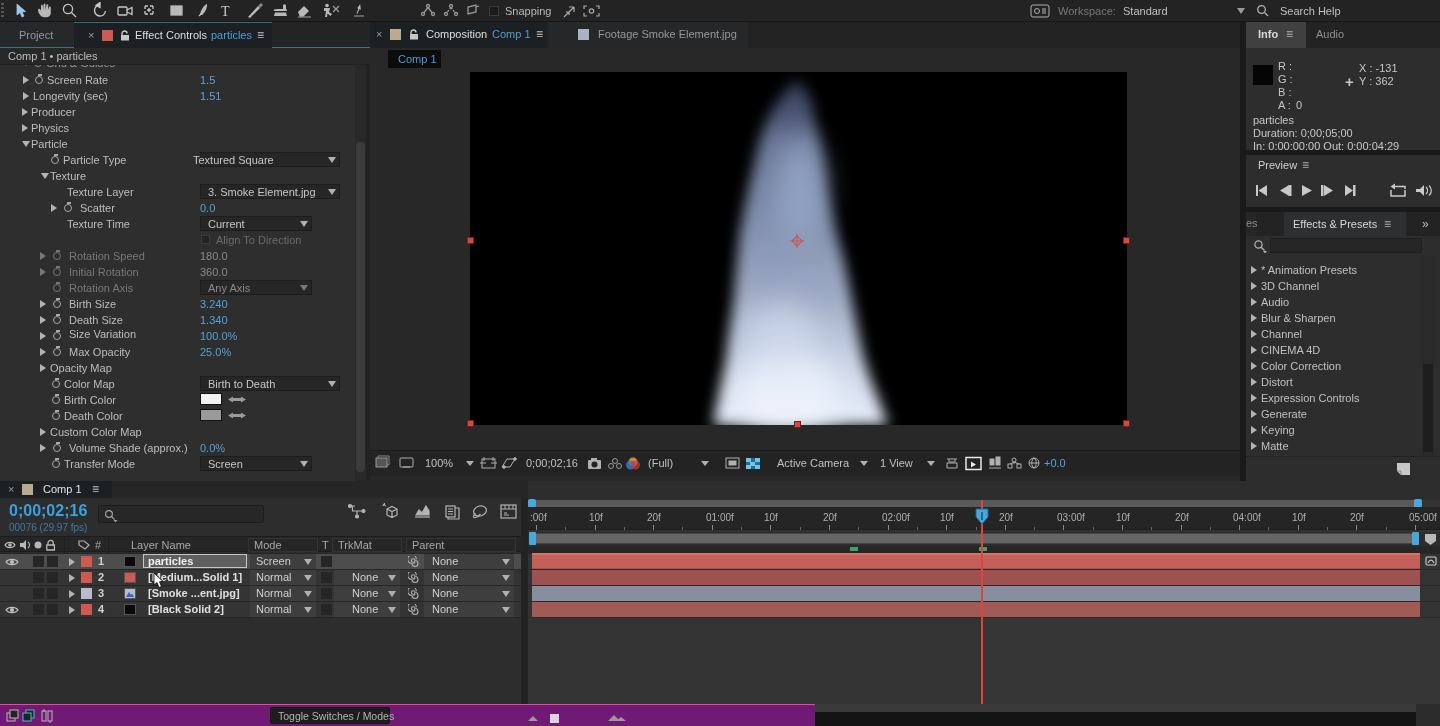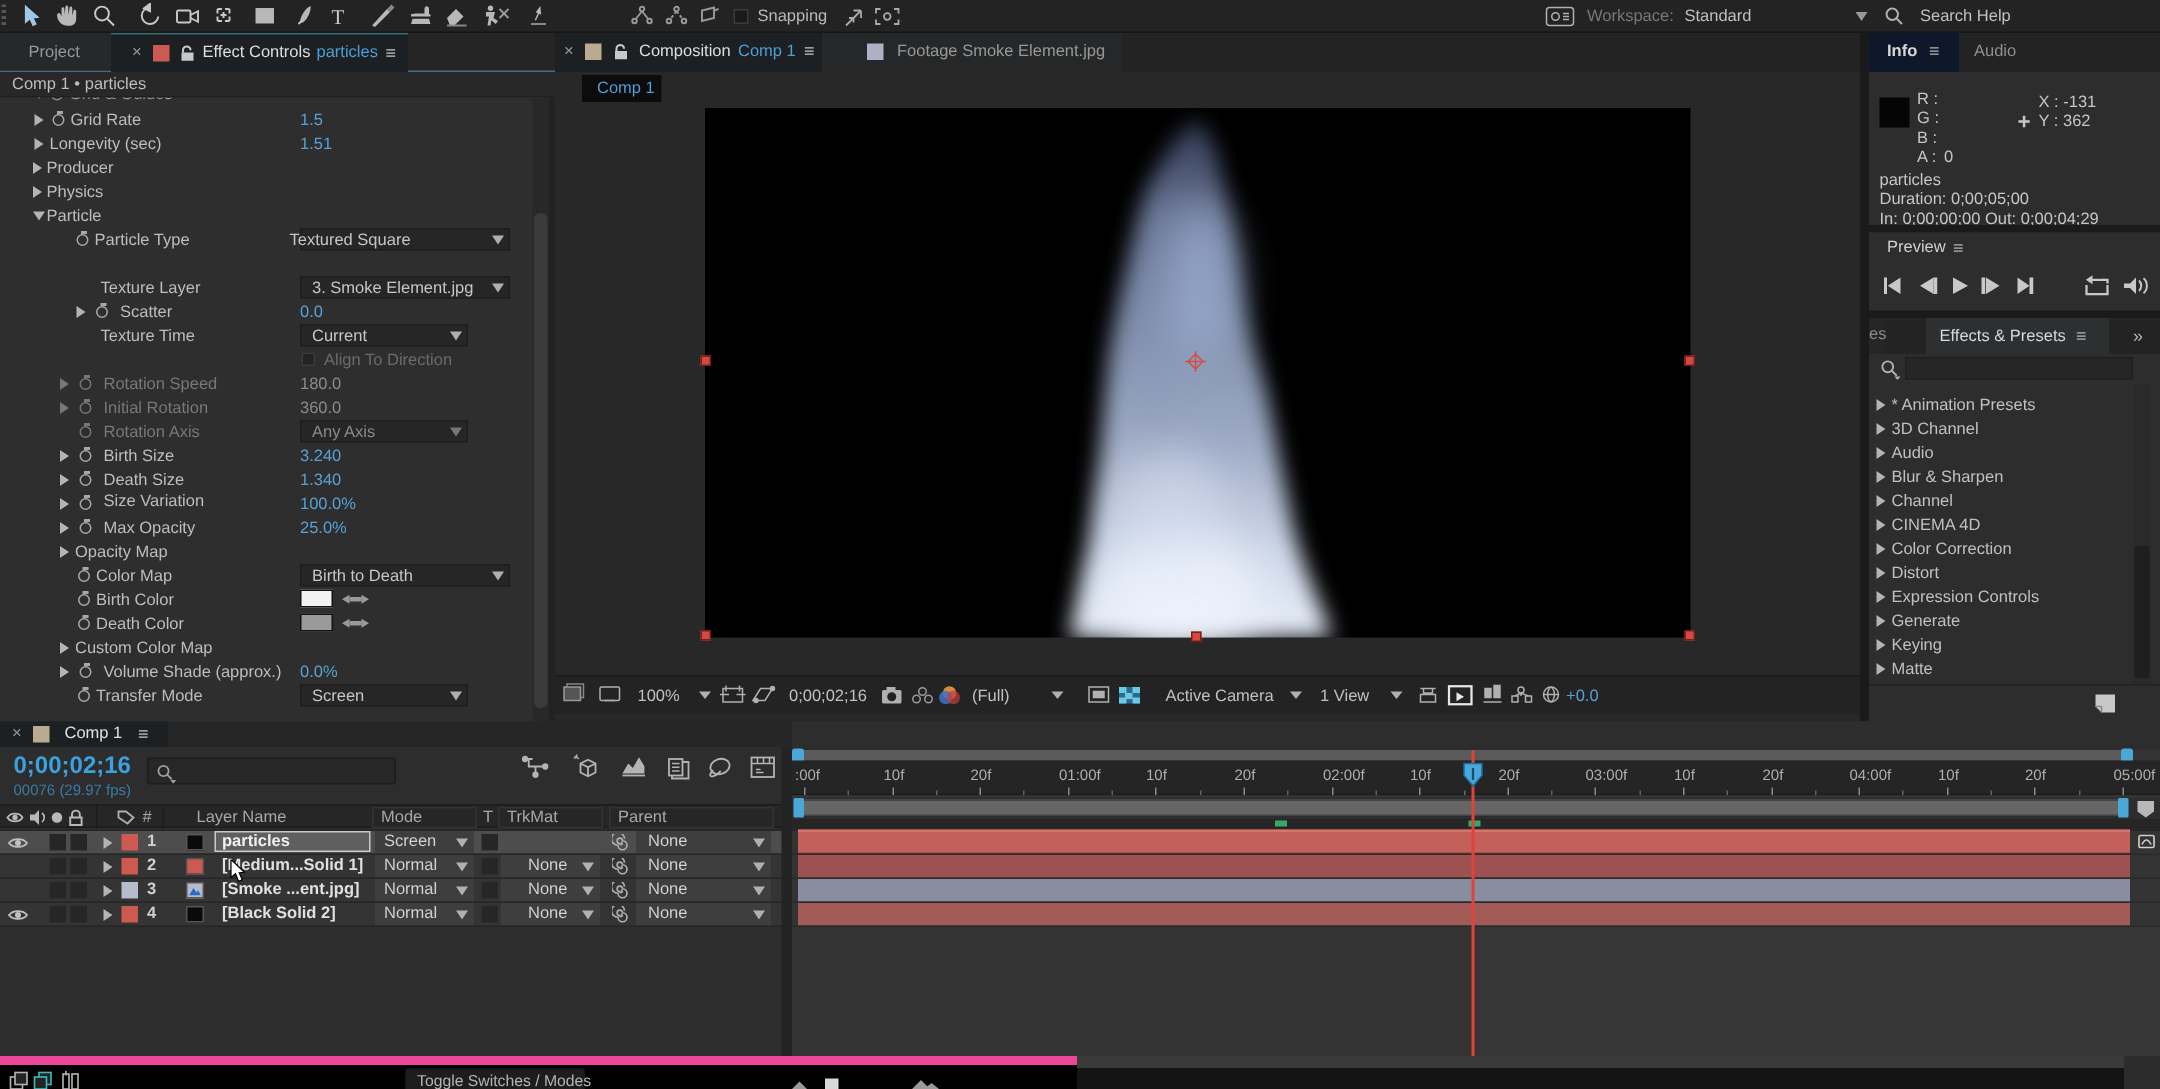--- a/index.html
+++ b/index.html
@@ -105,21 +105,21 @@
 <div class="a" style="left:0;top:43px;width:370px;height:416px;background:#2e2e2e;overflow:hidden">
 <div class="a" style="left:0;top:-10px;width:354px;height:16px">
         <span class="a" style="left:22px;top:5px;width:0;height:0;border-left:4px solid transparent;border-right:4px solid transparent;border-top:6px solid #8a8a8a"></span>
         <span class="a" style="left:34px;top:4px;width:8px;height:8px;border:1px solid #888;border-radius:50%"></span>
         <span class="a" style="left:46px;top:2px;color:#9a9a9a;white-space:nowrap">Grid &amp; Guides</span>
       </div>
       <div class="a" style="left:0;top:7px;width:354px;height:16px">
         <span class="a" style="left:23px;top:4px;width:0;height:0;border-top:4px solid transparent;border-bottom:4px solid transparent;border-left:6px solid #b4b4b4"></span>
         <span class="a" style="left:35px;top:4px;width:8px;height:8px;border:1px solid #a8a8a8;border-radius:50%"></span>
         <span class="a" style="left:38px;top:2px;width:4px;height:2px;background:#a8a8a8"></span>
-        <span class="a" style="left:47px;top:2px;color:#bdbdbd;white-space:nowrap">Grid Rate</span>
+        <span class="a" style="left:47px;top:2px;color:#bdbdbd;white-space:nowrap">Screen Rate</span>
         <span class="a" style="left:200px;top:2px;color:#58a0d3">1.5</span>
       </div>
       <div class="a" style="left:0;top:23px;width:354px;height:16px">
         <span class="a" style="left:23px;top:4px;width:0;height:0;border-top:4px solid transparent;border-bottom:4px solid transparent;border-left:6px solid #b4b4b4"></span>
         <span class="a" style="left:33px;top:2px;color:#bdbdbd;white-space:nowrap">Longevity (sec)</span>
         <span class="a" style="left:200px;top:2px;color:#58a0d3">1.51</span>
       </div>
       <div class="a" style="left:0;top:39px;width:354px;height:16px">
         <span class="a" style="left:22px;top:4px;width:0;height:0;border-top:4px solid transparent;border-bottom:4px solid transparent;border-left:6px solid #b4b4b4"></span>
         <span class="a" style="left:31px;top:2px;color:#bdbdbd;white-space:nowrap">Producer</span>
@@ -132,20 +132,24 @@
         <span class="a" style="left:22px;top:5px;width:0;height:0;border-left:4px solid transparent;border-right:4px solid transparent;border-top:6px solid #b4b4b4"></span>
         <span class="a" style="left:31px;top:2px;color:#bdbdbd;white-space:nowrap">Particle</span>
       </div>
       <div class="a" style="left:0;top:87px;width:354px;height:16px">
         <span class="a" style="left:51px;top:4px;width:8px;height:8px;border:1px solid #a8a8a8;border-radius:50%"></span>
         <span class="a" style="left:54px;top:2px;width:4px;height:2px;background:#a8a8a8"></span>
         <span class="a" style="left:63px;top:2px;color:#bdbdbd;white-space:nowrap">Particle Type</span>
         <span class="a" style="left:200px;top:0px;width:140px;height:15px;background:#262626;border:1px solid #1d1d1d"></span>
         <span class="a" style="left:193px;top:2px;color:#c6c6c6;white-space:nowrap">Textured Square</span>
         <span class="a" style="left:328px;top:5px;width:0;height:0;border-left:4px solid transparent;border-right:4px solid transparent;border-top:6px solid #b0b0b0"></span>
+      </div>
+      <div class="a" style="left:0;top:103px;width:354px;height:16px">
+        <span class="a" style="left:41px;top:5px;width:0;height:0;border-left:4px solid transparent;border-right:4px solid transparent;border-top:6px solid #b4b4b4"></span>
+        <span class="a" style="left:50px;top:2px;color:#bdbdbd;white-space:nowrap">Texture</span>
       </div>
       <div class="a" style="left:0;top:119px;width:354px;height:16px">
         <span class="a" style="left:67px;top:2px;color:#bdbdbd;white-space:nowrap">Texture Layer</span>
         <span class="a" style="left:200px;top:0px;width:140px;height:15px;background:#262626;border:1px solid #1d1d1d"></span>
         <span class="a" style="left:208px;top:2px;color:#c6c6c6;white-space:nowrap">3. Smoke Element.jpg</span>
         <span class="a" style="left:328px;top:5px;width:0;height:0;border-left:4px solid transparent;border-right:4px solid transparent;border-top:6px solid #b0b0b0"></span>
       </div>
       <div class="a" style="left:0;top:135px;width:354px;height:16px">
         <span class="a" style="left:51px;top:4px;width:0;height:0;border-top:4px solid transparent;border-bottom:4px solid transparent;border-left:6px solid #b4b4b4"></span>
         <span class="a" style="left:64px;top:4px;width:8px;height:8px;border:1px solid #a8a8a8;border-radius:50%"></span>
@@ -422,21 +426,21 @@
           <circle cx="660" cy="8" r="5"></circle>
           <path d="M655 8 L665 8 M660 3 C657 5 657 11 660 13 M660 3 C663 5 663 11 660 13"></path>
         </g>
 <text x="670" y="12" font-size="11" fill="#58a0d3" font-family="Liberation Sans">+0.0</text>
 </svg>
 </div>
 </div>
 <div class="a" style="left:1240px;top:22px;width:6px;height:459px;background:#1a1a1a"></div>
 <div class="a" style="left:1246px;top:22px;width:194px;height:459px;background:#2d2d2d">
 <div class="a" style="left:0;top:0;width:194px;height:26px;background:#232323"></div>
-<div class="a" style="left:0;top:0;width:60px;height:26px;background:#0f172a">
+<div class="a" style="left:0;top:0;width:60px;height:26px;background:#404040">
       <span class="a" style="left:12px;top:6px;color:#d8d8d8;font-weight:bold">Info</span>
       <span class="a" style="left:40px;top:5px;color:#b0b0b0;font-size:12px">≡</span>
     </div>
 <span class="a" style="left:70px;top:6px;color:#8f8f8f">Audio</span>
 <div class="a" style="left:7px;top:43px;width:20px;height:20px;background:#050505"></div>
 <div class="a" style="left:32px;top:38px;color:#c6c6c6;line-height:13px">R :<br>G :<br>B :<br>A :</div>
 <span class="a" style="left:50px;top:77px;color:#c6c6c6">0</span>
 <span class="a" style="left:99px;top:51px;color:#c6c6c6;font-size:15px;font-weight:bold">+</span>
 <div class="a" style="left:113px;top:40px;color:#c6c6c6;line-height:13px;text-align:left">X : -131<br>Y : 362</div>
 <div class="a" style="left:7px;top:92px;color:#c6c6c6">particles</div>
@@ -814,21 +818,21 @@
 <div class="a" style="left:0;top:137px;width:912px;height:94px;background:#363636"></div>
 <div class="a" style="left:0;top:137px;width:454px;height:94px;background:#333333"></div>
 <div class="a" style="left:453px;top:19px;width:2px;height:212px;background:#e04338"></div>
 <svg class="a" style="left:447px;top:27px" width="14" height="17" viewBox="0 0 14 17">
         <path d="M1 1 L13 1 L13 9 L7 16 L1 9 Z" fill="#49a8d8" stroke="#1a6a9a"></path>
         <path d="M7 4 L7 12" stroke="#14506e" stroke-width="1.5"></path>
       </svg>
 </div>
 <div class="a" style="left:718px;top:223px;width:722px;height:8px;background:#3a3a3a"></div>
 <div class="a" style="left:0;top:231px;width:1440px;height:14px;background:#141414"></div>
-<div class="a" style="left:0;top:223px;width:718px;height:22px;background:#000000;border-top:6px solid #ec4899">
+<div class="a" style="left:0;top:223px;width:815px;height:22px;background:#701a75;border-top:1px solid #ec4899">
       <svg class="a" style="left:6px;top:4px" width="60" height="14" viewBox="0 0 60 14">
 <g fill="none" stroke="#b0b0b0" stroke-width="1.1">
 <rect x="1" y="4" width="8" height="8"></rect>
           <rect x="4" y="1" width="8" height="8" fill="#232323"></rect>
 <g stroke="#3fb6b8">
             <rect x="20" y="1" width="8" height="8" fill="#232323"></rect>
             <rect x="17" y="4" width="8" height="8" fill="#232323"></rect>
           </g>
 <g>
             <rect x="36" y="2" width="4" height="10"></rect>

